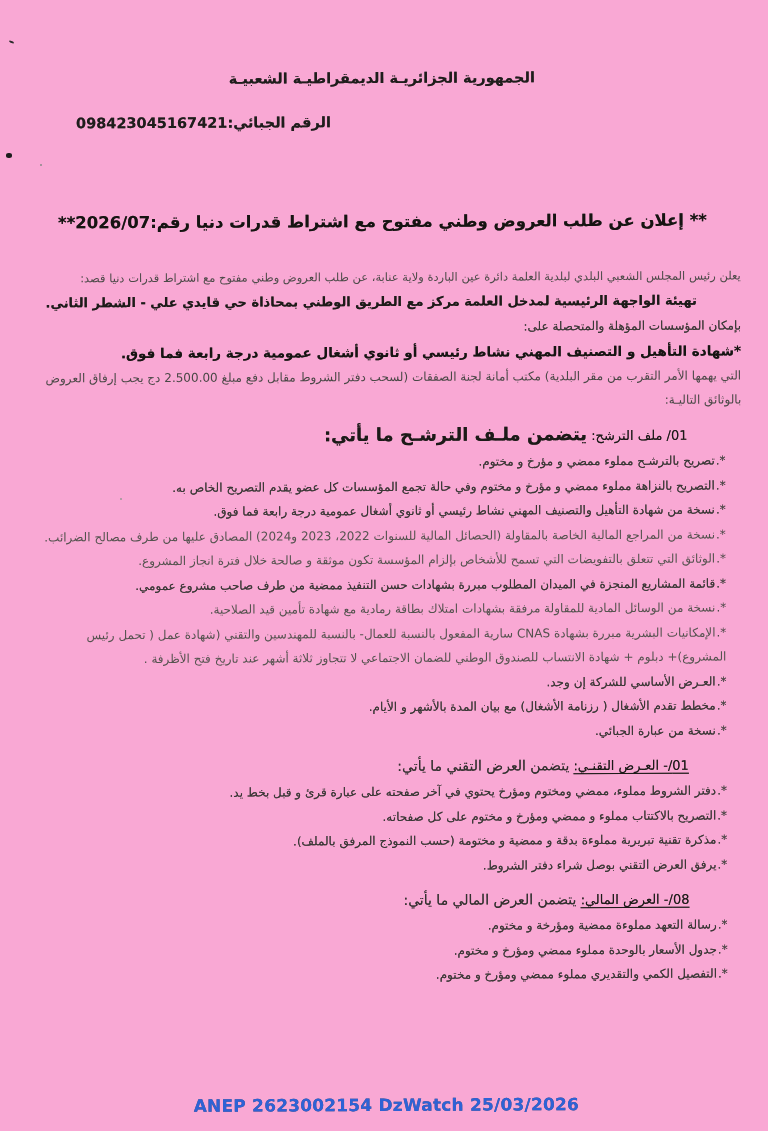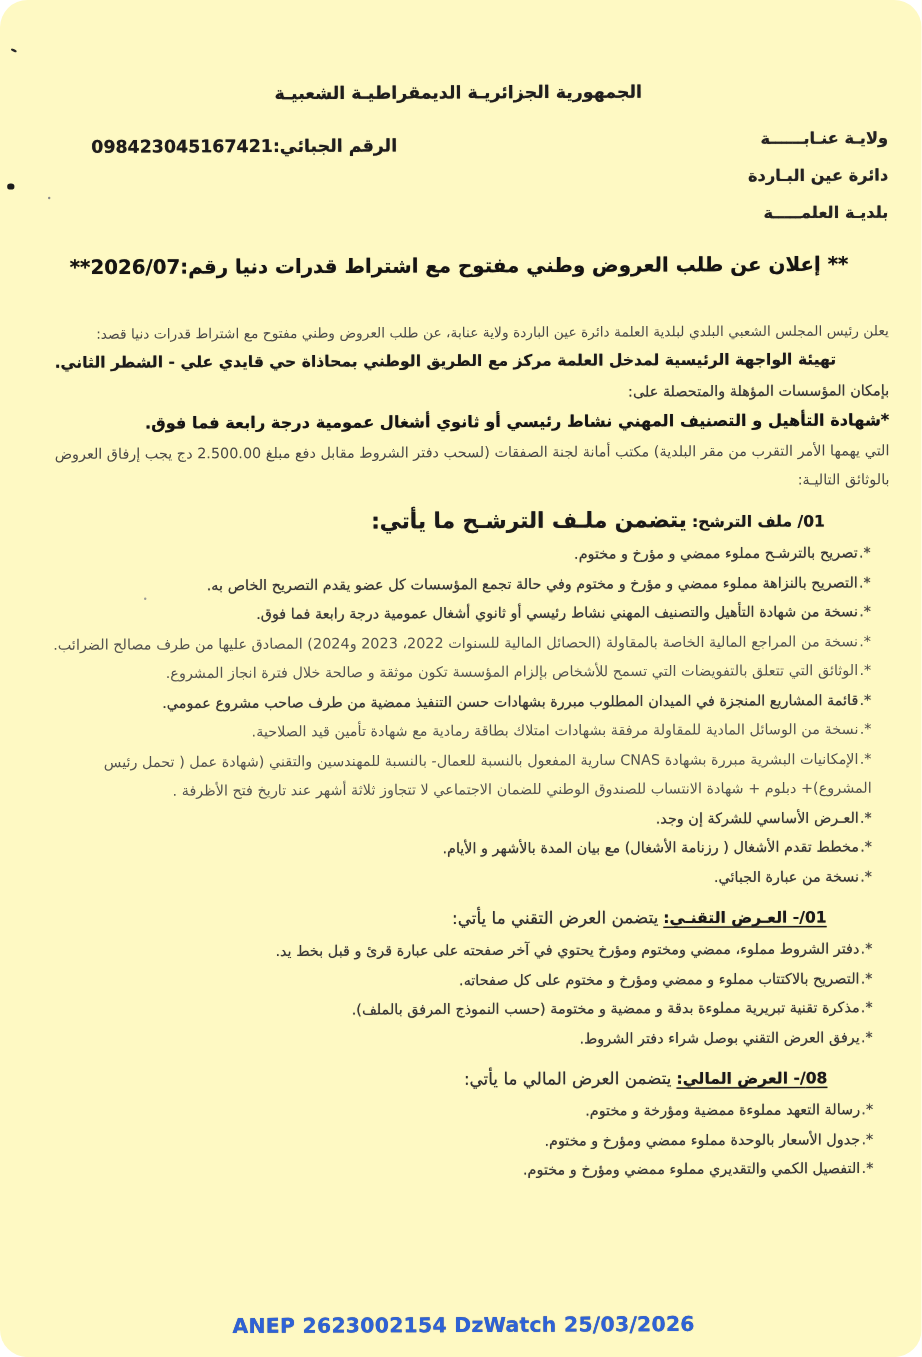--- a/index.html
+++ b/index.html
@@ -1,23 +1,22 @@
 <!DOCTYPE html>
 <html lang="ar"><head>
 <meta charset="utf-8">
 <style>
   html,body{margin:0;padding:0;background:#ffffff;}
   .page{
     position:relative;
     width:768px;height:1131px;
-    background:#fef9c3;
+    background:#f9a8d4;
     overflow:hidden;
     font-family:"DejaVu Sans",sans-serif;
     color:#2e2c2a;
-    border-radius:23px;
   }
   .doc{
     position:absolute;
     top:0;left:0;right:0;bottom:0;
     direction:rtl;
     transform:rotate(-0.25deg);
     text-shadow:0 0 0.6px rgba(45,42,40,.7);
   }
   .republic{
     margin-top:70px;
@@ -86,21 +85,21 @@
     color:#4a4846;
     font-size:12px;
     text-shadow:none;
   }
   .sec-head{
     margin-top:9px;
     padding-right:54px;
     font-size:13px;
     line-height:26px;
   }
-  .sec-strong{font-weight:bold;color:#1c1a18;}
+  .sec-strong{font-weight:normal;color:#1c1a18;}
   .sec-strong.u{text-decoration:underline;text-underline-offset:3px;}
   .sec-sub{font-size:14px;color:#333130;}
   .sec-sub.b{font-weight:bold;font-size:18px;color:#1c1a18;}
   .item{
     padding-right:16px;
     font-size:12px;
     line-height:24.5px;
     color:#3b3937;
   }
   .item .mark{
@@ -136,25 +135,20 @@
   <div class="speck s1"></div>
   <div class="speck s2"></div>
   <div class="speck s3"></div>
   <div class="speck s4"></div>
 
   <div class="doc">
 
     <div class="republic">الجمهورية الجزائريـة الديمقراطيـة الشعبيـة</div>
 
     <div class="header-row">
-      <div class="authority">
-        <div>ولايـة عنـابــــــة</div>
-        <div>دائرة عين البـاردة</div>
-        <div>بلديـة العلمـــــة</div>
-      </div>
       <div class="taxid">الرقم الجبائي:098423045167421</div>
     </div>
 
     <div class="title">** إعلان عن طلب العروض وطني مفتوح مع اشتراط قدرات دنيا رقم:2026/07**</div>
 
     <div class="bodytext">
       <div class="intro">يعلن رئيس المجلس الشعبي البلدي لبلدية العلمة دائرة عين الباردة ولاية عنابة، عن طلب العروض وطني مفتوح مع اشتراط قدرات دنيا قصد:</div>
       <div class="project">تهيئة الواجهة الرئيسية لمدخل العلمة مركز مع الطريق الوطني بمحاذاة حي قايدي علي - الشطر الثاني.</div>
       <div class="elig">بإمكان المؤسسات المؤهلة والمتحصلة على:</div>
       <div class="qualif">*شهادة التأهيل و التصنيف المهني نشاط رئيسي أو ثانوي أشغال عمومية درجة رابعة فما فوق.</div>

